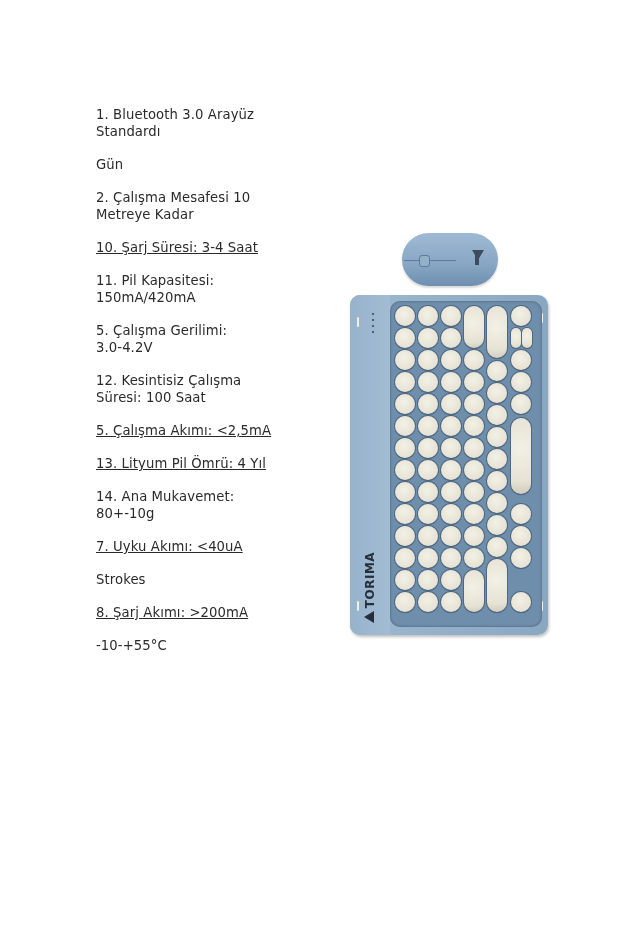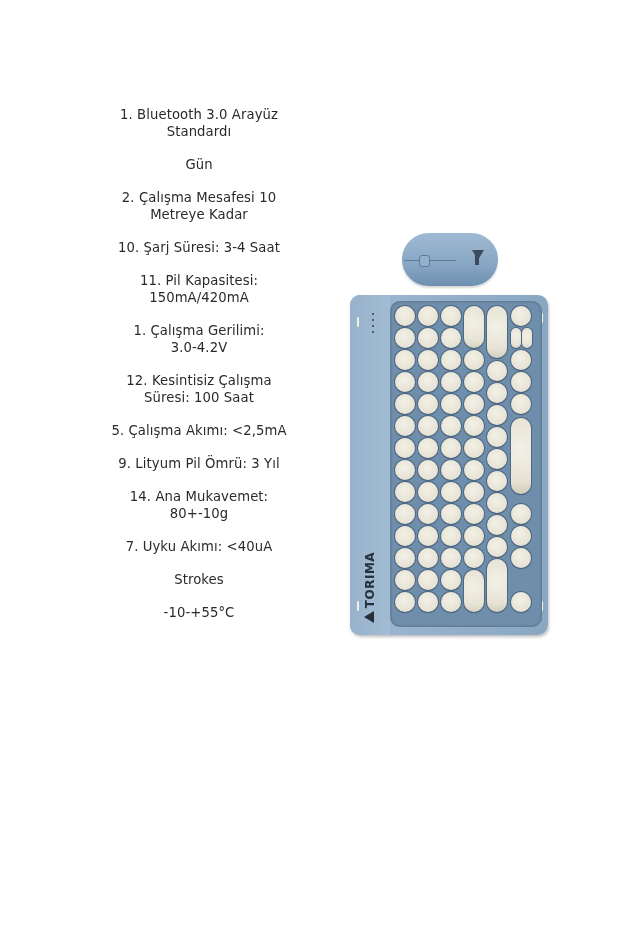--- a/index.html
+++ b/index.html
@@ -1,19 +1,19 @@
 <!DOCTYPE html>
 <html><head>
   <meta charset="utf-8">
   <style>
     html, body { margin: 0; padding: 0; background: #ffffff; }
     body { width: 621px; height: 931px; position: relative; overflow: hidden; font-family: "DejaVu Sans", sans-serif; color: #2a2a2a; }
-    .specs { position: absolute; left: 96px; top: 106px; width: 206px; text-align: center; }
+    .specs { position: absolute; left: 96px; top: 106px; width: 206px; text-align: left; }
     .spec { font-size: 13.2px; line-height: 17px; margin-bottom: 16px; letter-spacing: 0.1px; }
-    .spec.single { margin-bottom: 16px; }
+    .spec.single { margin-bottom: 16px; text-decoration: underline; }
     .product { position: absolute; left: 340px; top: 220px; width: 220px; height: 430px; }
     .mouse { position: absolute; left: 62px; top: 13px; width: 96px; height: 53px; border-radius: 27px; background: linear-gradient(180deg,#9fbad3 0%,#87a6c4 60%,#6e8fb0 100%); box-shadow: 0 2px 2px rgba(0,0,0,0.15); }
     .mouse .seam { position: absolute; left: 2px; top: 27px; width: 52px; height: 1px; background: #5d7c9a; }
     .mouse .wheel { position: absolute; left: 17px; top: 22px; width: 9px; height: 10px; border: 1px solid #5d7c9a; border-radius: 3px; background: #93b0cb; }
     .mouse .logo { position: absolute; left: 70px; top: 17px; width: 0; height: 0; border-left: 6px solid transparent; border-right: 6px solid transparent; border-top: 10px solid #3d4b5c; }
     .mouse .logo-stem { position: absolute; left: 73px; top: 22px; width: 4px; height: 10px; background: #3d4b5c; }
     .kb { position: absolute; left: 10px; top: 75px; width: 198px; height: 340px; border-radius: 10px; background: linear-gradient(90deg,#8eaac4 0%,#9ab5cd 18%,#8aa7c2 100%); box-shadow: 1px 2px 3px rgba(0,0,0,0.25); }
     .kb .left-strip { position: absolute; left: 0; top: 0; width: 40px; height: 340px; border-radius: 10px 0 0 10px; background: linear-gradient(90deg,#97b2cb,#a2bcd3); }
     .kb .well { position: absolute; left: 40px; top: 6px; width: 152px; height: 326px; border-radius: 10px; background: #6f8eac; box-shadow: inset 0 0 3px rgba(0,0,0,0.35); }
     .kb .indicator { position: absolute; left: 7px; width: 2px; height: 10px; background: #f1efe6; border-radius: 1px; }
@@ -43,42 +43,45 @@
       <div>Metreye Kadar</div>
     </div>
   <div class="spec single">
       <div>10. Şarj Süresi: 3-4 Saat</div>
     </div>
   <div class="spec">
       <div>11. Pil Kapasitesi:</div>
       <div>150mA/420mA</div>
     </div>
   <div class="spec">
-      <div>1. Çalışma Gerilimi:</div>
+      <div>5. Çalışma Gerilimi:</div>
       <div>3.0-4.2V</div>
     </div>
   <div class="spec">
       <div>12. Kesintisiz Çalışma</div>
       <div>Süresi: 100 Saat</div>
     </div>
   <div class="spec single">
       <div>5. Çalışma Akımı: &lt;2,5mA</div>
     </div>
   <div class="spec single">
-      <div>9. Lityum Pil Ömrü: 3 Yıl</div>
+      <div>13. Lityum Pil Ömrü: 4 Yıl</div>
     </div>
   <div class="spec">
       <div>14. Ana Mukavemet:</div>
       <div>80+-10g</div>
     </div>
   <div class="spec single">
       <div>7. Uyku Akımı: &lt;40uA</div>
     </div>
   <div class="spec">
       <div>Strokes</div>
+    </div>
+  <div class="spec single">
+      <div>8. Şarj Akımı: &gt;200mA</div>
     </div>
   <div class="spec">
       <div>-10-+55°C</div>
     </div>
 </div>
 
 <div class="product">
   <div class="mouse">
     <div class="seam"></div>
     <div class="wheel"></div>

